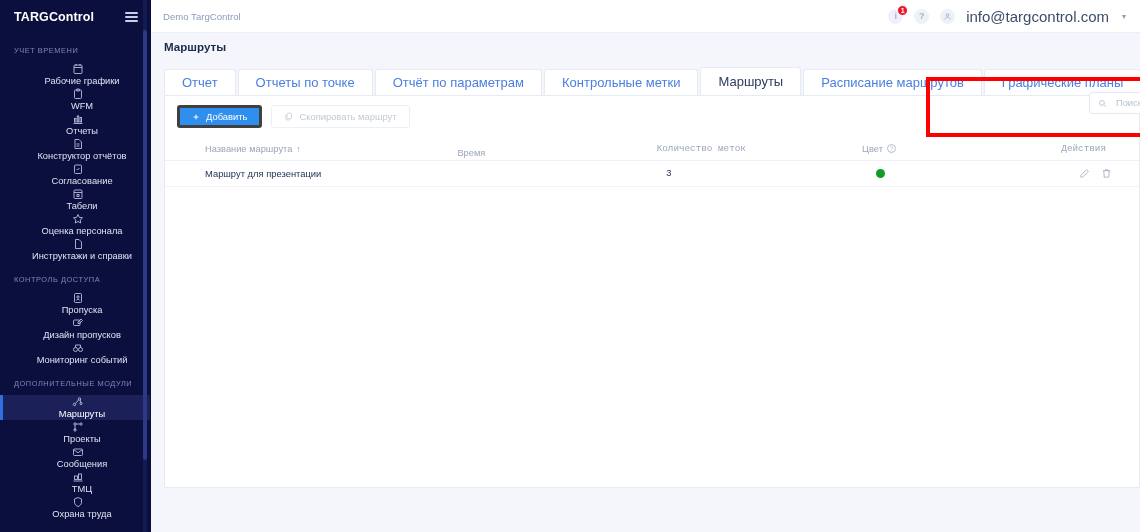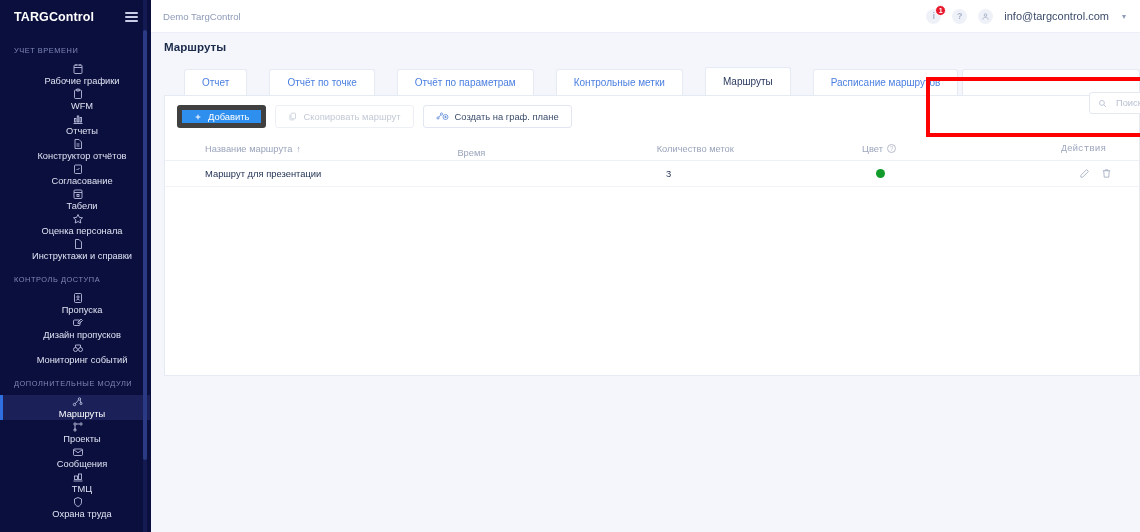--- a/index.html
+++ b/index.html
@@ -118,21 +118,21 @@
   .sb-label {
     color: #dfe2f2;
     font-size: 9.3px;
     white-space: nowrap;
   }
   .sb-item.active .sb-label { color:#ffffff; }
 
   
   .main {
     flex: 1;
-    height: 376px;
+    height: 488px;
     display: flex;
     flex-direction: column;
     background: #f4f6fb;
     position: relative;
     overflow: hidden;
   }
   .topbar {
     height: 33px;
     min-height: 33px;
     background: #ffffff;
@@ -183,21 +183,21 @@
   .avatar {
     width: 15px; height: 15px;
     border-radius: 50%;
     background: #eef1f8;
     display:flex; align-items:center; justify-content:center;
     color:#9aa5bd;
     cursor: pointer;
   }
   .user-email {
     color: #3d4d6b;
-    font-size: 11px;
+    font-size: 15px;
   }
   .caret {
     color: #8e9bb8;
     font-size: 8px;
     margin-left: 2px;
     cursor: pointer;
   }
 
   .page-title-bar {
     height: 26px;
@@ -233,26 +233,25 @@
   .tab {
     height: 26px;
     background: #ffffff;
     border: 1px solid #e6eaf3;
     border-bottom: none;
     border-radius: 3px 3px 0 0;
     display: flex;
     align-items: center;
     justify-content: center;
     padding: 8px 17px;
-    font-size: 10px;
+    font-size: 13px;
     color: #4a7fe0;
     white-space: nowrap;
     cursor: pointer;
     box-sizing: border-box;
-    margin-left: 20px;
   }
   .tab.active {
     color: #2b3a5e;
     height: 28px;
     font-weight: normal;
   }
 
   
   .card {
     flex: 1;
@@ -278,21 +277,21 @@
     gap: 6px;
     padding: 0 12px;
     font-size: 9.4px;
     cursor: pointer;
     white-space: nowrap;
     box-sizing: border-box;
   }
   .btn-primary {
     background: #2f8fee;
     color: #ffffff;
-    border: 5px solid #404040;
+    border: 3px solid #404040;
   }
   .btn-outline {
     background: #ffffff;
     color: #3c4d6b;
     border: 1px solid #e1e6f0;
   }
   .btn-disabled {
     background: #ffffff;
     color: #c3c9d6;
     border: 1px solid #ecEFF6;
@@ -327,21 +326,21 @@
   }
   .td {
     font-size: 9.4px;
     color: #243455;
     display: flex;
     align-items: center;
     white-space: nowrap;
   }
   .c-name  { width: 285px; padding-left: 28px; }
   .c-time  { width: 225px; margin-top: 8px; }
-  .c-count { width: 232px; }
+  .c-count { width: 232px; font-family: Liberation Mono, monospace; }
   .c-color { width: 225px; }
   .c-act   { flex: 1; display: flex; justify-content: flex-end; gap: 11px; padding-right: 15px; font-family: Liberation Mono, monospace; }
   .c-act.head { justify-content: flex-end; padding-right: 21px; }
   .sort-arrow { color:#9aa4bb; font-size: 9px; }
   .info-circle {
     width: 9px; height: 9px;
     border-radius: 50%;
     border: 1px solid #b6bdcd;
     color: #b6bdcd;
     font-size: 6.5px;
@@ -604,25 +603,26 @@
       </div>
     </div>
 
     <div class="page-title-bar">
       <div class="page-title">Маршруты</div>
     </div>
 
     <div class="content">
       <div class="tabs" id="tabs-row">
           <div class="tab">Отчет</div>
-          <div class="tab">Отчёт по точке</div>
+          <div class="tab">Отчеты по точке</div>
           <div class="tab">Отчёт по параметрам</div>
           <div class="tab">Контрольные метки</div>
           <div class="tab active">Маршруты</div>
           <div class="tab">Расписание маршрутов</div>
+          <div class="tab">Графические планы</div>
           <div class="tab-filler"></div>
         </div>
 
       <div class="card">
         <div class="toolbar">
           <div class="btn btn-primary">
             <span>
               <svg width="8" height="8" viewBox="0 0 24 24" stroke="currentColor" stroke-width="3" fill="none">
                 <path d="M12 5v14M5 12h14"></path>
               </svg>
@@ -630,32 +630,20 @@
             <span>Добавить</span>
           </div>
           <div class="btn btn-disabled">
             <span>
               <svg width="9" height="9" viewBox="0 0 24 24" stroke="currentColor" stroke-width="2" fill="none">
                 <rect x="8" y="3" width="12" height="15" rx="2"></rect>
                   <path d="M5 7v12a2 2 0 0 0 2 2h9"></path>
               </svg>
             </span>
             <span>Скопировать маршрут</span>
-          </div>
-          <div class="btn btn-outline">
-            <span>
-              <svg width="13" height="11" viewBox="0 0 26 20" stroke="#5b86d6" stroke-width="1.6" fill="none">
-                <circle cx="4" cy="13" r="2.2"></circle>
-                  <circle cx="11" cy="5" r="2.2"></circle>
-                <path d="M5.6 11.4 9.4 6.8"></path>
-                <circle cx="19" cy="11" r="5"></circle>
-                  <path d="M19 8.6v4.8M16.6 11h4.8"></path>
-              </svg>
-            </span>
-            <span>Создать на граф. плане</span>
           </div>
         </div>
 
         <div class="thead">
           <div class="th c-name">
             <span>Название маршрута</span>
             <span class="sort-arrow">↑</span>
           </div>
           <div class="th c-time">
             <span>Время</span>

